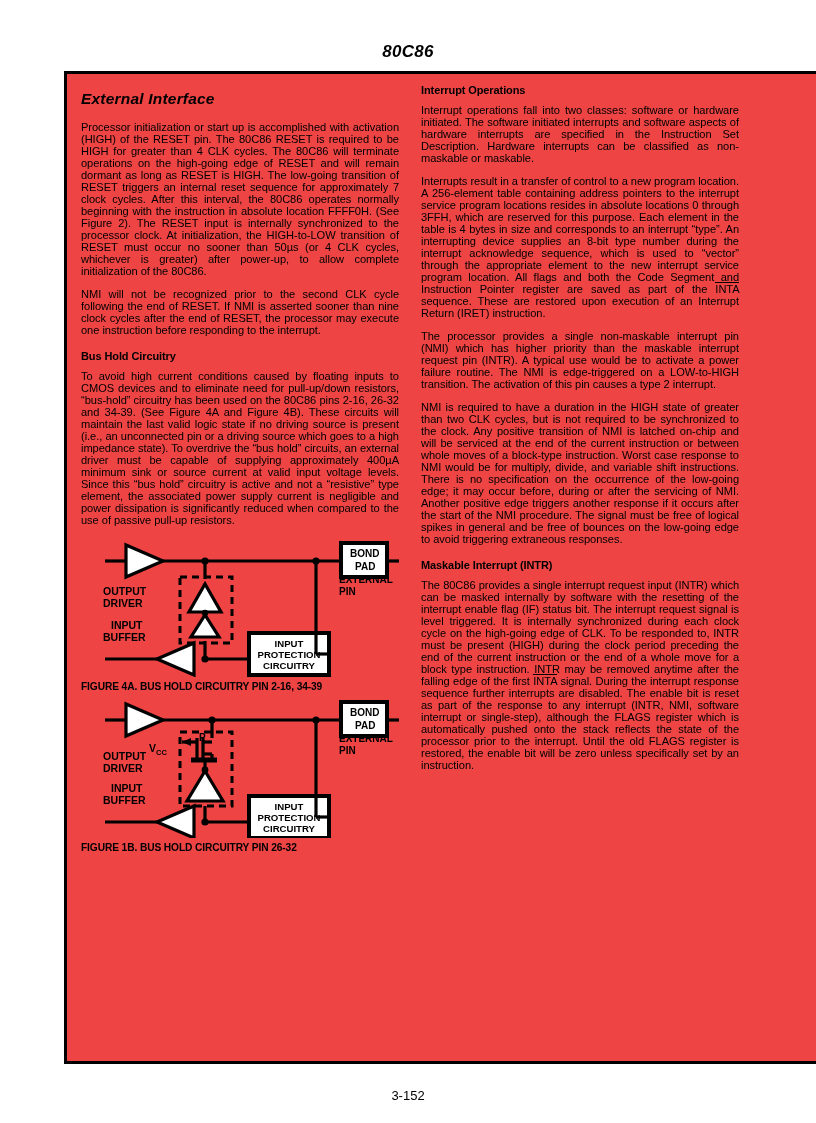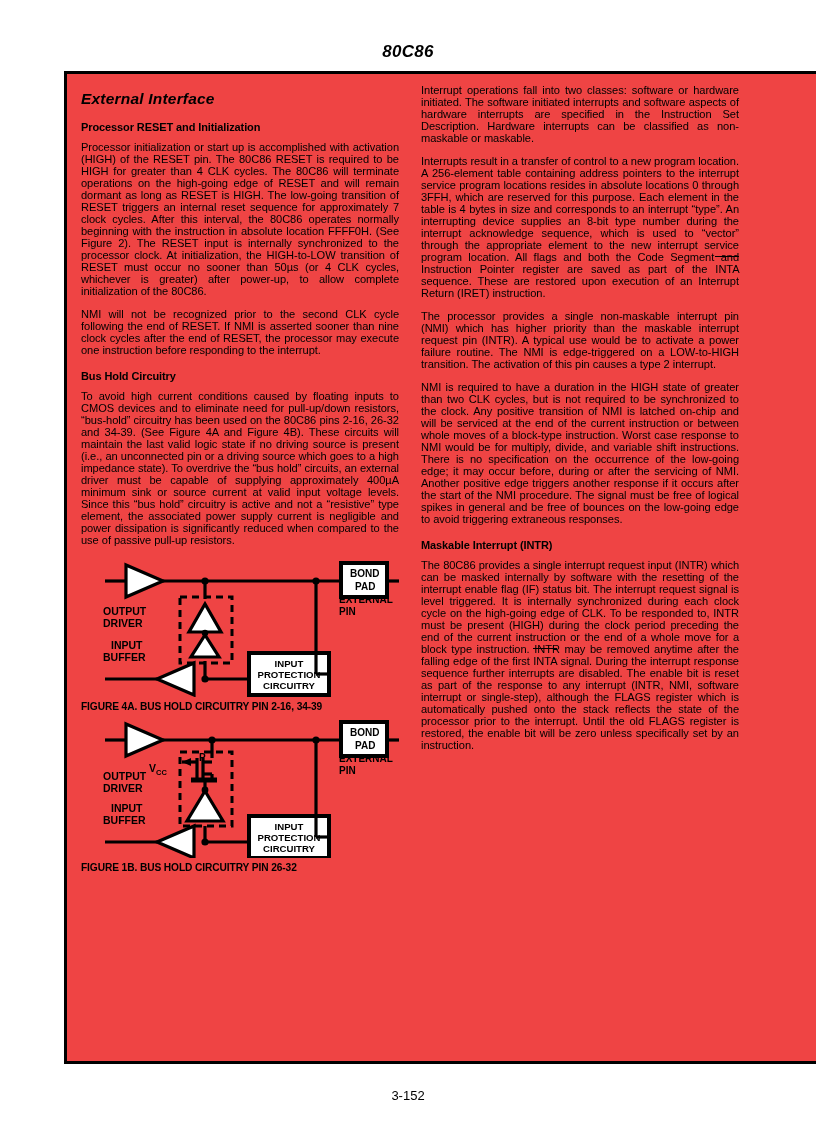--- a/index.html
+++ b/index.html
@@ -49,21 +49,21 @@
     font-size:11.1px;
     line-height:12px;
     text-align:justify;
     margin:0 0 11px 0;
     letter-spacing:-0.05px;
     word-spacing:0px;
   }
   p.body:last-child{margin-bottom:0;}
   .ovl{
     border-top:1.3px solid #000;
-    padding-top:6px;
+    padding-top:0px;
   }
 
   
   .figure{margin-top:6px;}
   .figcap{
     font-size:10.2px;font-weight:bold;
     text-align:left;margin-top:4px;letter-spacing:-0.1px;
   }
   .fig-svg{display:block;margin:0 auto;}
 
@@ -80,21 +80,20 @@
   <div class="doc-header">80C86</div>
 
   <div class="frame">
     <div class="frame-inner">
       <div class="cols">
 
         <div class="col">
 
           <h1 class="section-title">External Interface</h1>
 
-          <h2 class="sub-title">Processor RESET and Initialization</h2>
           <p class="body">Processor initialization or start up is accomplished with activation (HIGH) of the RESET pin. The 80C86 RESET is required to be HIGH for greater than 4 CLK cycles. The 80C86 will terminate operations on the high-going edge of RESET and will remain dormant as long as RESET is HIGH. The low-going transition of RESET triggers an internal reset sequence for approximately 7 clock cycles. After this interval, the 80C86 operates normally beginning with the instruction in absolute location FFFF0H. (See Figure 2). The RESET input is internally synchronized to the processor clock. At initialization, the HIGH-to-LOW transition of RESET must occur no sooner than 50µs (or 4 CLK cycles, whichever is greater) after power-up, to allow complete initialization of the 80C86.</p>
           <p class="body">NMI will not be recognized prior to the second CLK cycle following the end of RESET. If NMI is asserted sooner than nine clock cycles after the end of RESET, the processor may execute one instruction before responding to the interrupt.</p>
 
           <h2 class="sub-title spaced">Bus Hold Circuitry</h2>
           <p class="body">To avoid high current conditions caused by floating inputs to CMOS devices and to eliminate need for pull-up/down resistors, “bus-hold” circuitry has been used on the 80C86 pins 2-16, 26-32 and 34-39. (See Figure 4A and Figure 4B). These circuits will maintain the last valid logic state if no driving source is present (i.e., an unconnected pin or a driving source which goes to a high impedance state). To overdrive the “bus hold” circuits, an external driver must be capable of supplying approximately 400µA minimum sink or source current at valid input voltage levels. Since this “bus hold” circuitry is active and not a “resistive” type element, the associated power supply current is negligible and power dissipation is significantly reduced when compared to the use of passive pull-up resistors.</p>
 
           <div class="figure">
             <svg class="fig-svg" width="318" height="140" viewBox="0 0 318 140">
               <g stroke="#000" fill="none" stroke-width="3.2">
 
@@ -225,20 +224,21 @@
               <text x="208" y="123" text-anchor="middle" font-family="Liberation Sans, sans-serif" font-size="9.6" font-weight="bold">PROTECTION</text>
               <text x="208" y="134" text-anchor="middle" font-family="Liberation Sans, sans-serif" font-size="9.6" font-weight="bold">CIRCUITRY</text>
             </svg>
             <div class="figcap">FIGURE 1B.  BUS HOLD CIRCUITRY PIN 26-32</div>
           </div>
 
         </div>
 
         <div class="col">
 
+          <h2 class="sub-title">Interrupt Operations</h2>
           <p class="body">Interrupt operations fall into two classes: software or hardware initiated. The software initiated interrupts and software aspects of hardware interrupts are specified in the Instruction Set Description. Hardware interrupts can be classified as non-maskable or maskable.</p>
           <p class="body"><span>Interrupts result in a transfer of control to a new program location. A 256-element table containing address pointers to the interrupt service program locations resides in absolute locations 0 through 3FFH, which are reserved for this purpose. Each element in the table is 4 bytes in size and corresponds to an interrupt “type”. An interrupting device supplies an 8-bit type number during the interrupt acknowledge sequence, which is used to “vector” through the appropriate element to the new interrupt service program location. All flags and both the Code Segment and Instruction Pointer register are saved as part of the </span><span class="ovl">INTA</span><span> sequence. These are restored upon execution of an Interrupt Return (IRET) instruction.</span></p>
 
           <p class="body">The processor provides a single non-maskable interrupt pin (NMI) which has higher priority than the maskable interrupt request pin (INTR). A typical use would be to activate a power failure routine. The NMI is edge-triggered on a LOW-to-HIGH transition. The activation of this pin causes a type 2 interrupt.</p>
           <p class="body">NMI is required to have a duration in the HIGH state of greater than two CLK cycles, but is not required to be synchronized to the clock. Any positive transition of NMI is latched on-chip and will be serviced at the end of the current instruction or between whole moves of a block-type instruction. Worst case response to NMI would be for multiply, divide, and variable shift instructions. There is no specification on the occurrence of the low-going edge; it may occur before, during or after the servicing of NMI. Another positive edge triggers another response if it occurs after the start of the NMI procedure. The signal must be free of logical spikes in general and be free of bounces on the low-going edge to avoid triggering extraneous responses.</p>
 
           <h2 class="sub-title spaced">Maskable Interrupt (INTR)</h2>
           <p class="body"><span>The 80C86 provides a single interrupt request input (INTR) which can be masked internally by software with the resetting of the interrupt enable flag (IF) status bit. The interrupt request signal is level triggered. It is internally synchronized during each clock cycle on the high-going edge of CLK. To be responded to, INTR must be present (HIGH) during the clock period preceding the end of the current instruction or the end of a whole move for a block type instruction. INTR may be removed anytime after the falling edge of the first </span><span class="ovl">INTA</span><span> signal. During the interrupt response sequence further interrupts are disabled. The enable bit is reset as part of the response to any interrupt (INTR, NMI, software interrupt or single-step), although the FLAGS register which is automatically pushed onto the stack reflects the state of the processor prior to the interrupt. Until the old FLAGS register is restored, the enable bit will be zero unless specifically set by an instruction.</span></p>
 
         </div>

